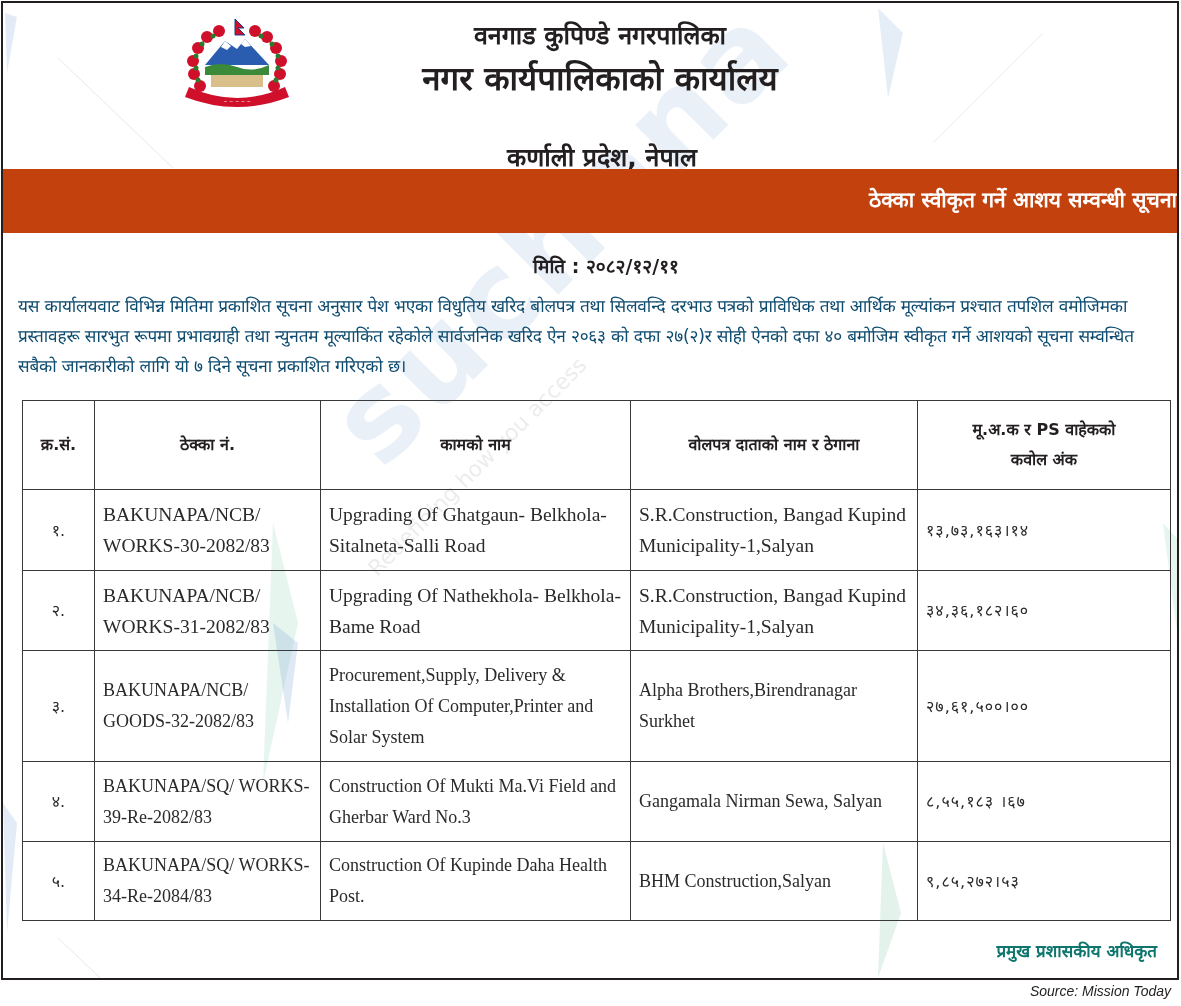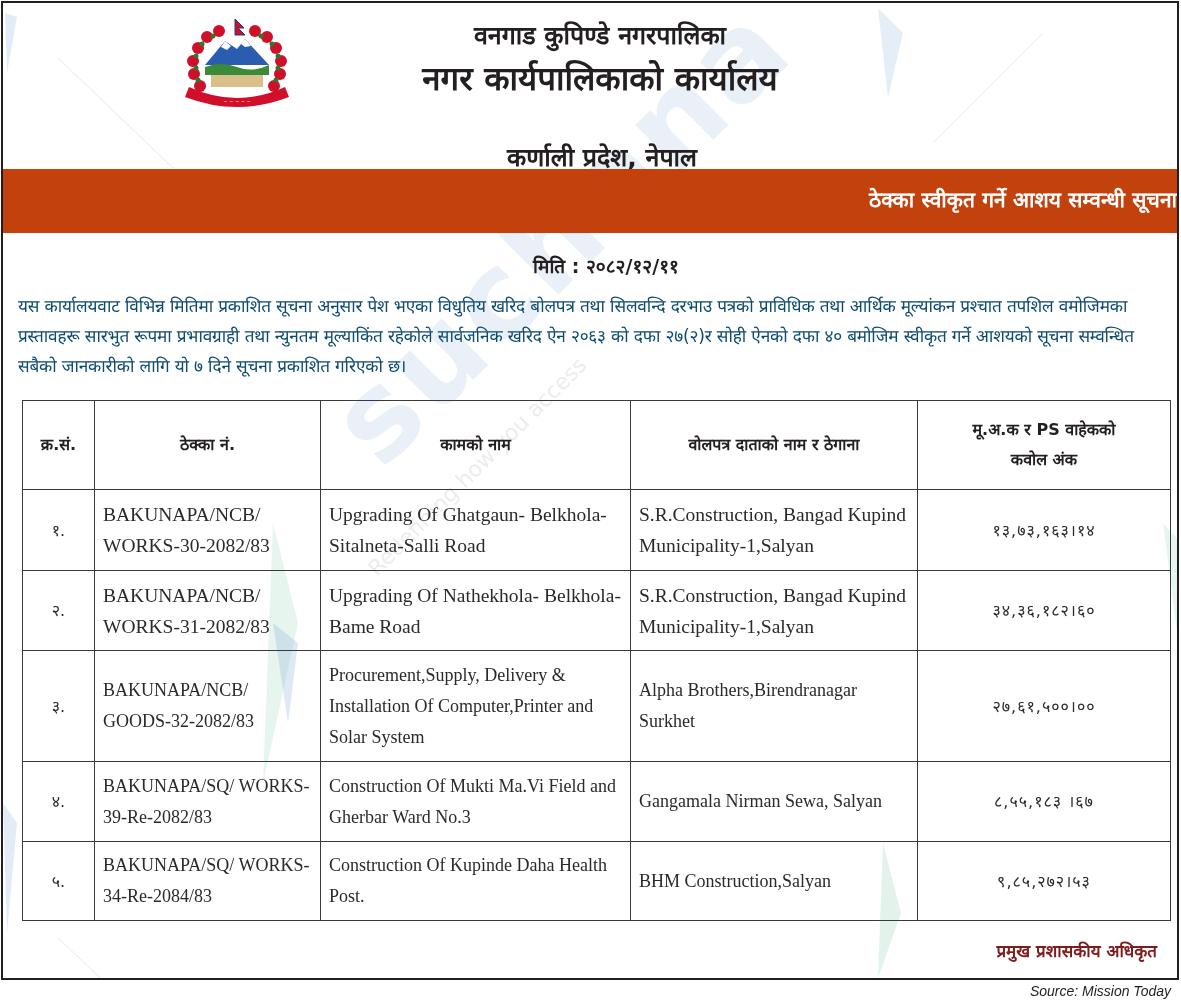--- a/index.html
+++ b/index.html
@@ -62,31 +62,31 @@
   }
   .tender-table th {
     height: 89px; font-family: "DejaVu Sans", sans-serif; font-weight: bold;
     font-size: 16px; text-align: center; line-height: 30px;
   }
   .tender-table td {
     font-family: "Liberation Serif", serif; font-size: 19.5px; line-height: 31px;
     padding: 0 8px; color: #2a2a2a;
   }
   .tender-table td.sn { text-align: center; font-family: "DejaVu Sans", sans-serif; font-size: 16px; }
-  .tender-table td.amt { text-align: center; font-family: "DejaVu Sans", sans-serif; font-size: 16px; letter-spacing: 1px; }
+  .tender-table td.amt { text-align: left; font-family: "DejaVu Sans", sans-serif; font-size: 16px; letter-spacing: 1px; }
   .tender-table td.small { font-size: 18px; }
   .row-a { height: 81px; }
   .row-b { height: 80px; }
   .row-c { height: 111px; }
   .row-d { height: 80px; }
   .row-e { height: 79px; }
 
   .signature {
     position: absolute; right: 20px; top: 936px; font-family: "DejaVu Sans", sans-serif;
-    font-weight: bold; font-size: 17px; color: #7f1d1d;
+    font-weight: bold; font-size: 17px; color: #0f766e;
   }
   .source {
     position: absolute; right: 10px; top: 983px; font-family: "Liberation Sans", sans-serif;
     font-style: italic; font-size: 14px; color: #231f20;
   }
 </style>
 </head>
 <body>
 
 <div class="page-frame">

